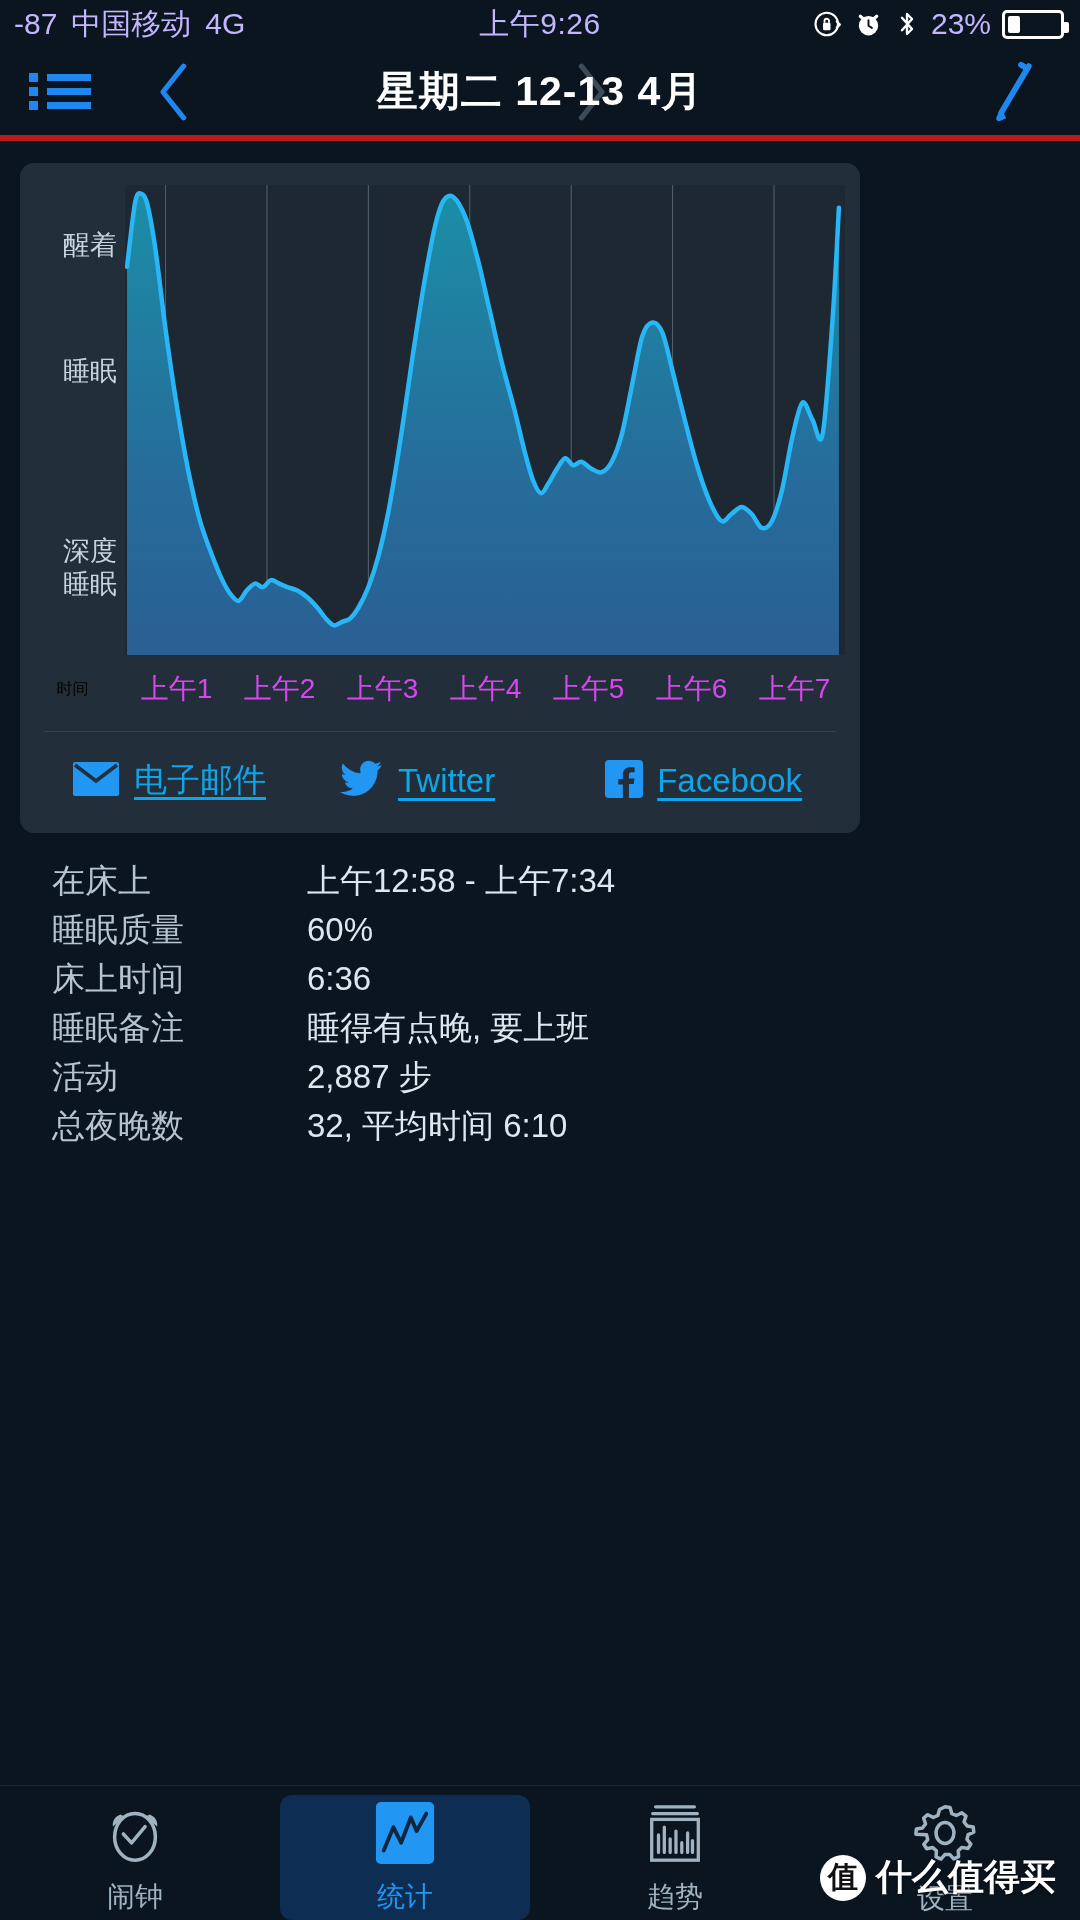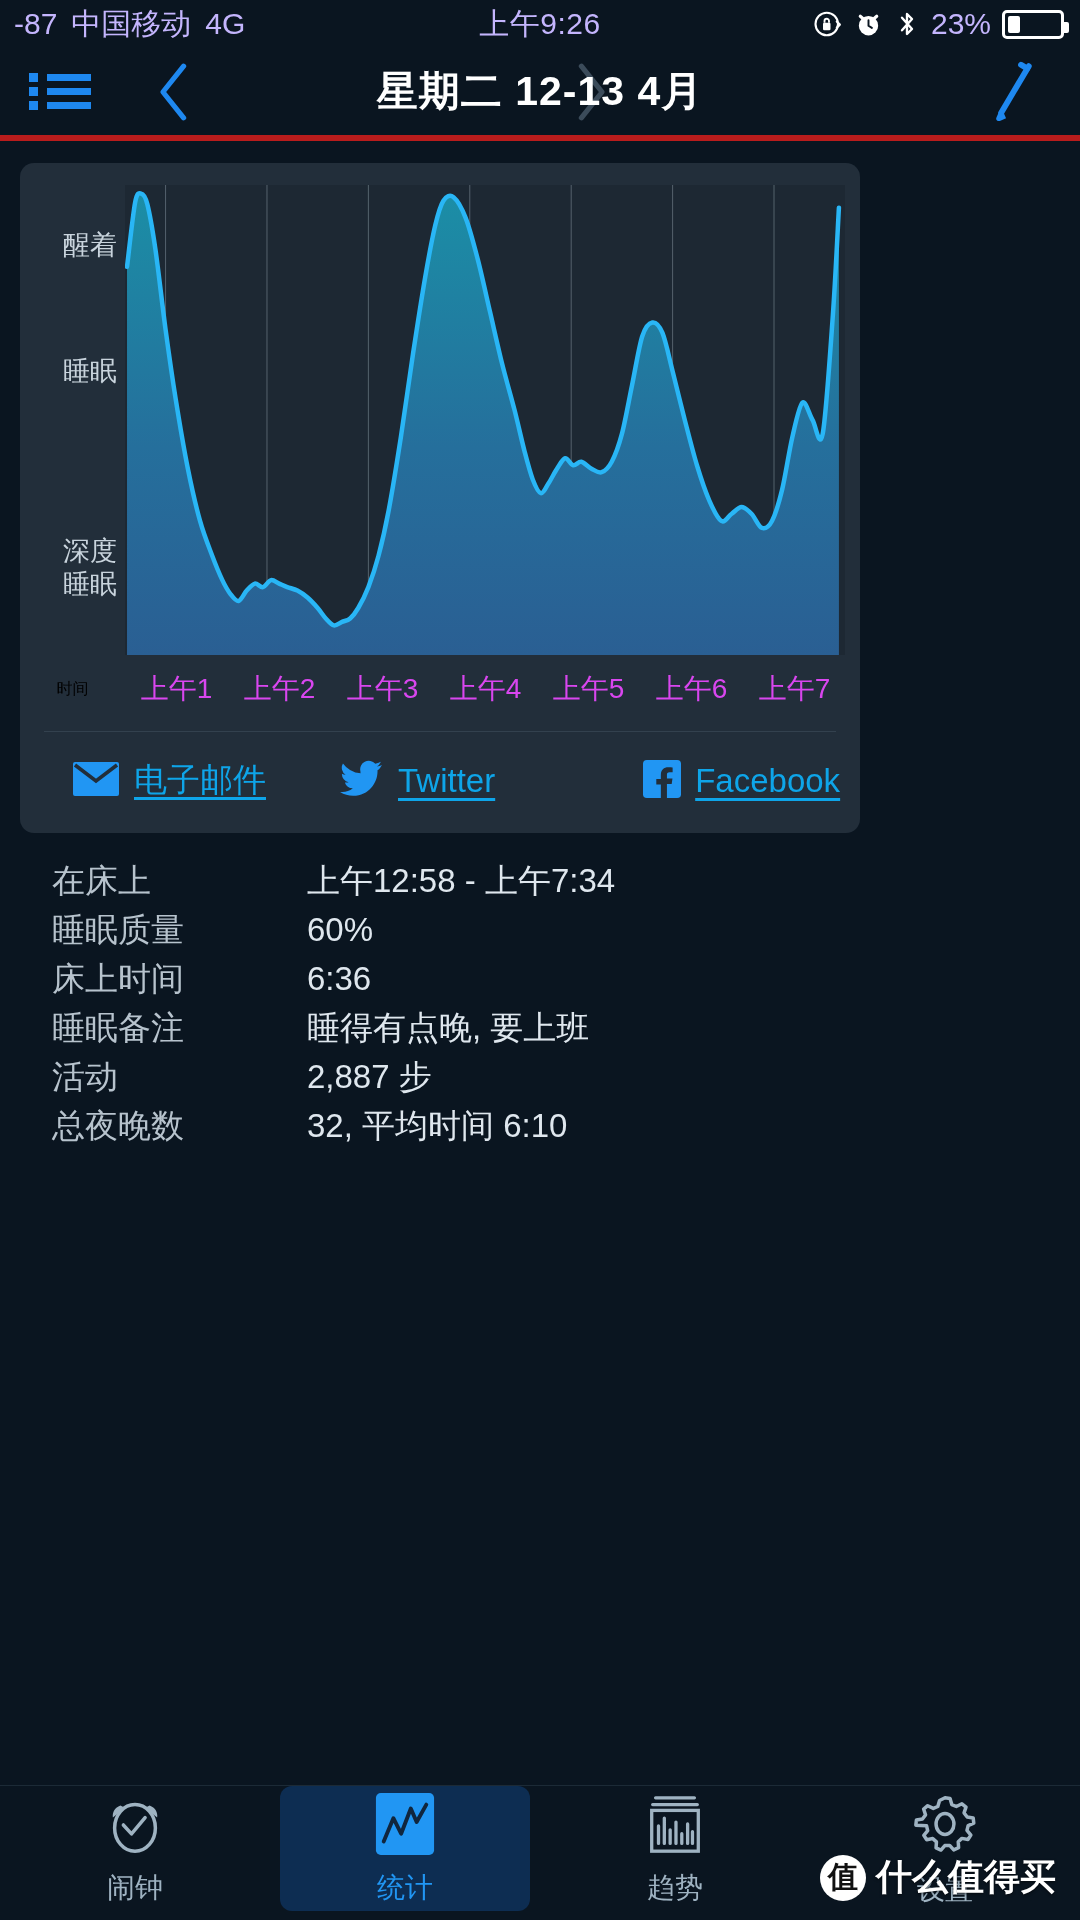--- a/index.html
+++ b/index.html
@@ -106,21 +106,21 @@
   .share-item{
     display:flex; align-items:center; gap:14px;
     color:#2196f3;
   }
   .share-item .lbl{
     font-size:33px; color:#0ea5e9;
     text-decoration:underline; text-underline-offset:6px;
   }
   .s-email{ margin-left:52px; }
   .s-twitter{ margin-left:72px; }
-  .s-fb{ margin-left:112px;padding-left:36px; }
+  .s-fb{ margin-left:74px;padding-left:36px; }
 
   
   .stats{ margin:26px 0 0 0; padding:0 0 0 52px; }
   .stat-row{
     display:flex; align-items:baseline;
     height:49px; margin-bottom:0;
   }
   .stat-key{
     width:255px; color:#b7c3cd; font-size:33px;
     white-space:nowrap;
@@ -132,21 +132,21 @@
   
   .tabbar{
     position:absolute; bottom:0; left:0;
     width:1080px; height:135px;
     background:#0a1520;
     border-top:1px solid #1c2a36;
     display:flex; align-items:stretch;
   }
   .tab{
     flex:1; display:flex; flex-direction:column;
-    align-items:center; justify-content:flex-start;
+    align-items:center; justify-content:flex-end;
     gap:6px; position:relative;
   }
   .tab .tlabel{ font-size:28px; color:#9fb3c2; }
   .tab.active{ }
   .tab.active .tab-inner{
     background:#0d2d52; border-radius:12px;
   }
   .tab-inner{
     display:flex; flex-direction:column; align-items:center;
     justify-content:center; gap:8px;

